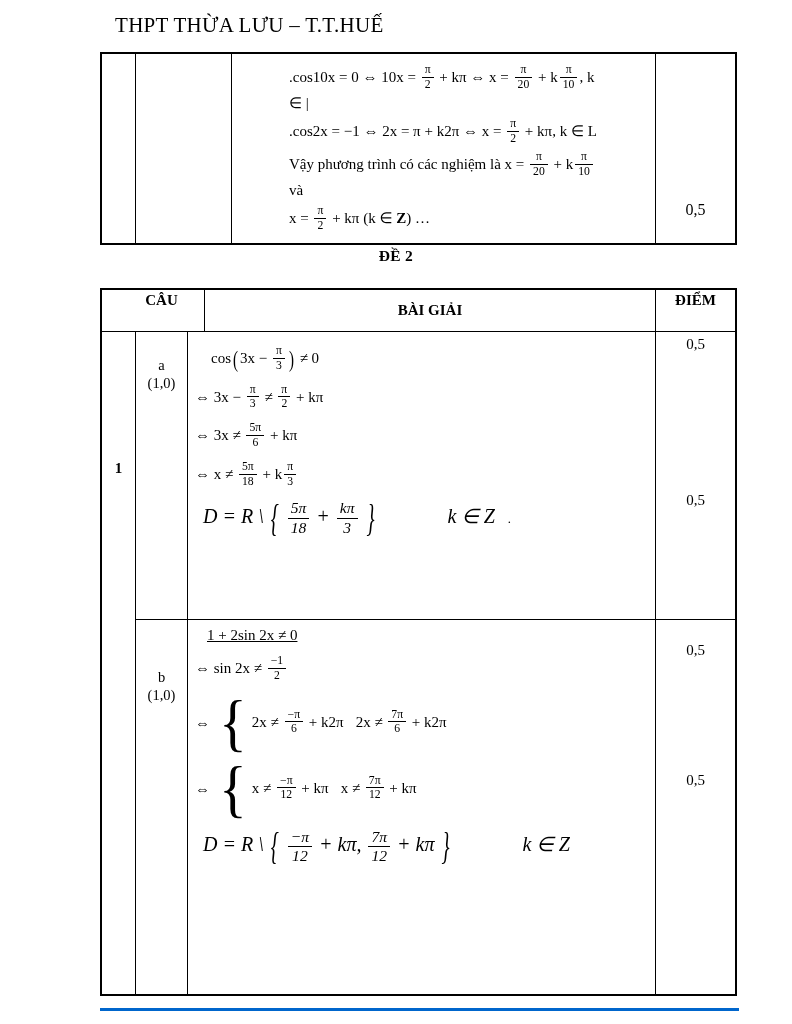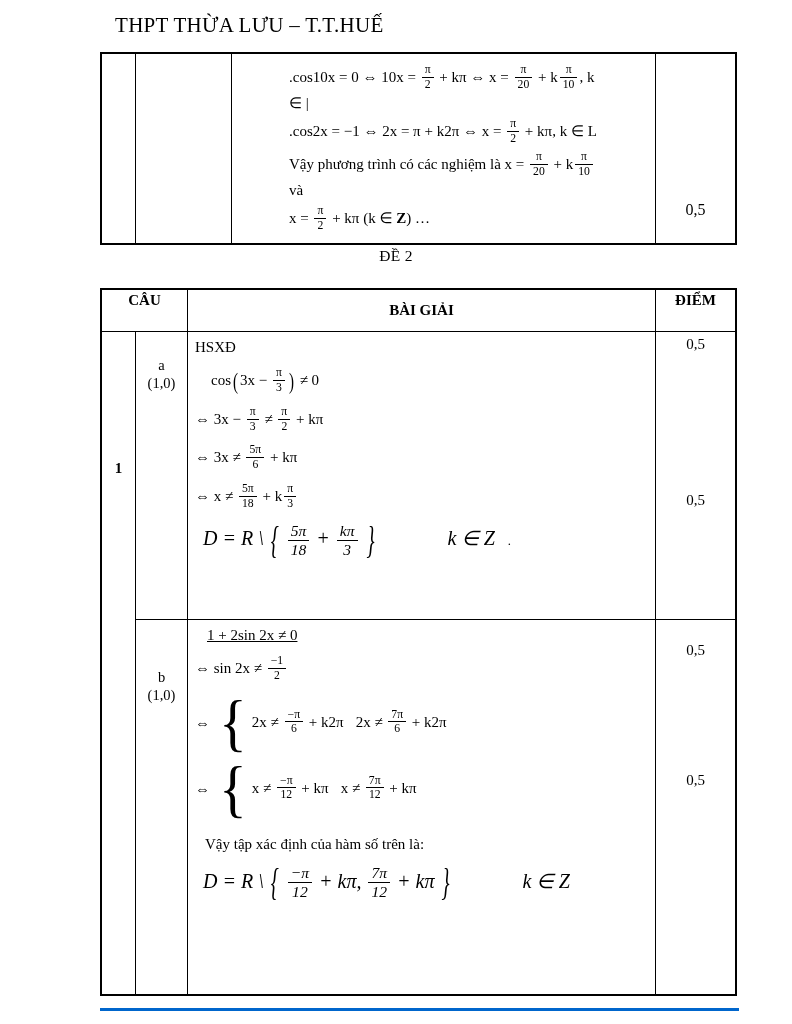--- a/index.html
+++ b/index.html
@@ -24,27 +24,27 @@
   .top-table { position:absolute; left:100px; top:52px; width:637px; display:flex; min-height:158px;gap:44px; }
   .tt-c1 { width:34px; border-right:1px solid #000; }
   .tt-c2 { width:52px; border-right:1px solid #000; }
   .tt-c3 { flex:1; padding:5px 10px 4px 13px; }
   .tt-c4 { width:80px; border-left:1px solid #000; display:flex; align-items:flex-end; justify-content:center; padding-bottom:24px; }
   .tt-c3 .mline { margin:5px 0; }
 
   
   .de2 {
     position:absolute; top:247px; left:0; width:792px;
-    text-align:center; font-weight:normal; font-size:15.5px; letter-spacing:.3px;
+    text-align:center; font-weight:bold; font-size:15.5px; letter-spacing:.3px;
   }
 
   
   .main-table { position:absolute; left:100px; top:288px; width:637px; display:flex; flex-direction:column; }
   .mt-header { display:flex; border-bottom:1px solid #000; font-weight:bold; font-size:15px; text-align:center; }
-  .mh-cau  { width:86px; border-right:1px solid #000; padding:2px 0; }
+  .mh-cau  { width:86px; border-right:1px solid #000; padding:2px 0;margin-left:17px; }
   .mh-bg   { flex:1; padding:12px 0; }
   .mh-diem { width:80px; border-left:1px solid #000; padding:2px 0; }
 
   .mt-body { display:flex; }
   .mb-col1 { width:34px; border-right:1px solid #000; text-align:center; }
   .mb-col1 .qnum { display:block; margin-top:128px; font-weight:bold; font-size:15px; }
   .mb-rest { flex:1; display:flex; flex-direction:column; }
 
   .section { display:flex; }
   .sec-a { min-height:288px; border-bottom:1px solid #000; }
@@ -155,21 +155,20 @@
       </div>
 
       <div class="mb-rest">
 
         <div class="section sec-a">
           <div class="sub">
             <div>a</div>
             <div>(1,0)</div>
           </div>
           <div class="scell">
-            <div class="mline first">HSXĐ</div>
             <div class="mline ind1">cos<span class="bigd paren">(</span>3x − <span class="frac">
                   <span class="num">π</span>
                   <span class="den">3</span>
                 </span><span class="bigd paren">)</span> ≠ 0</div>
             <div class="mline">⇔ 3x − <span class="frac">
                   <span class="num">π</span>
                   <span class="den">3</span>
                 </span> ≠ <span class="frac">
                   <span class="num">π</span>
                   <span class="den">2</span>
@@ -242,21 +241,20 @@
                         <span class="den">12</span>
                       </span> + kπ</span>
                   <span class="mrow">x ≠ <span class="frac">
                         <span class="num">7π</span>
                         <span class="den">12</span>
                       </span> + kπ</span>
                 </span>
               </span>
             </div>
 
-            <div class="mline note-line">Vậy tập xác định của hàm số trên là:</div>
 
             <div class="mline math-large">
               <span>D = R \ <span class="bigd">{</span> <span class="frac">
                     <span class="num">−π</span>
                     <span class="den">12</span>
                   </span> + kπ, <span class="frac">
                     <span class="num">7π</span>
                     <span class="den">12</span>
                   </span> + kπ <span class="bigd">}</span></span>
               <span class="tail">k ∈ Z</span>

